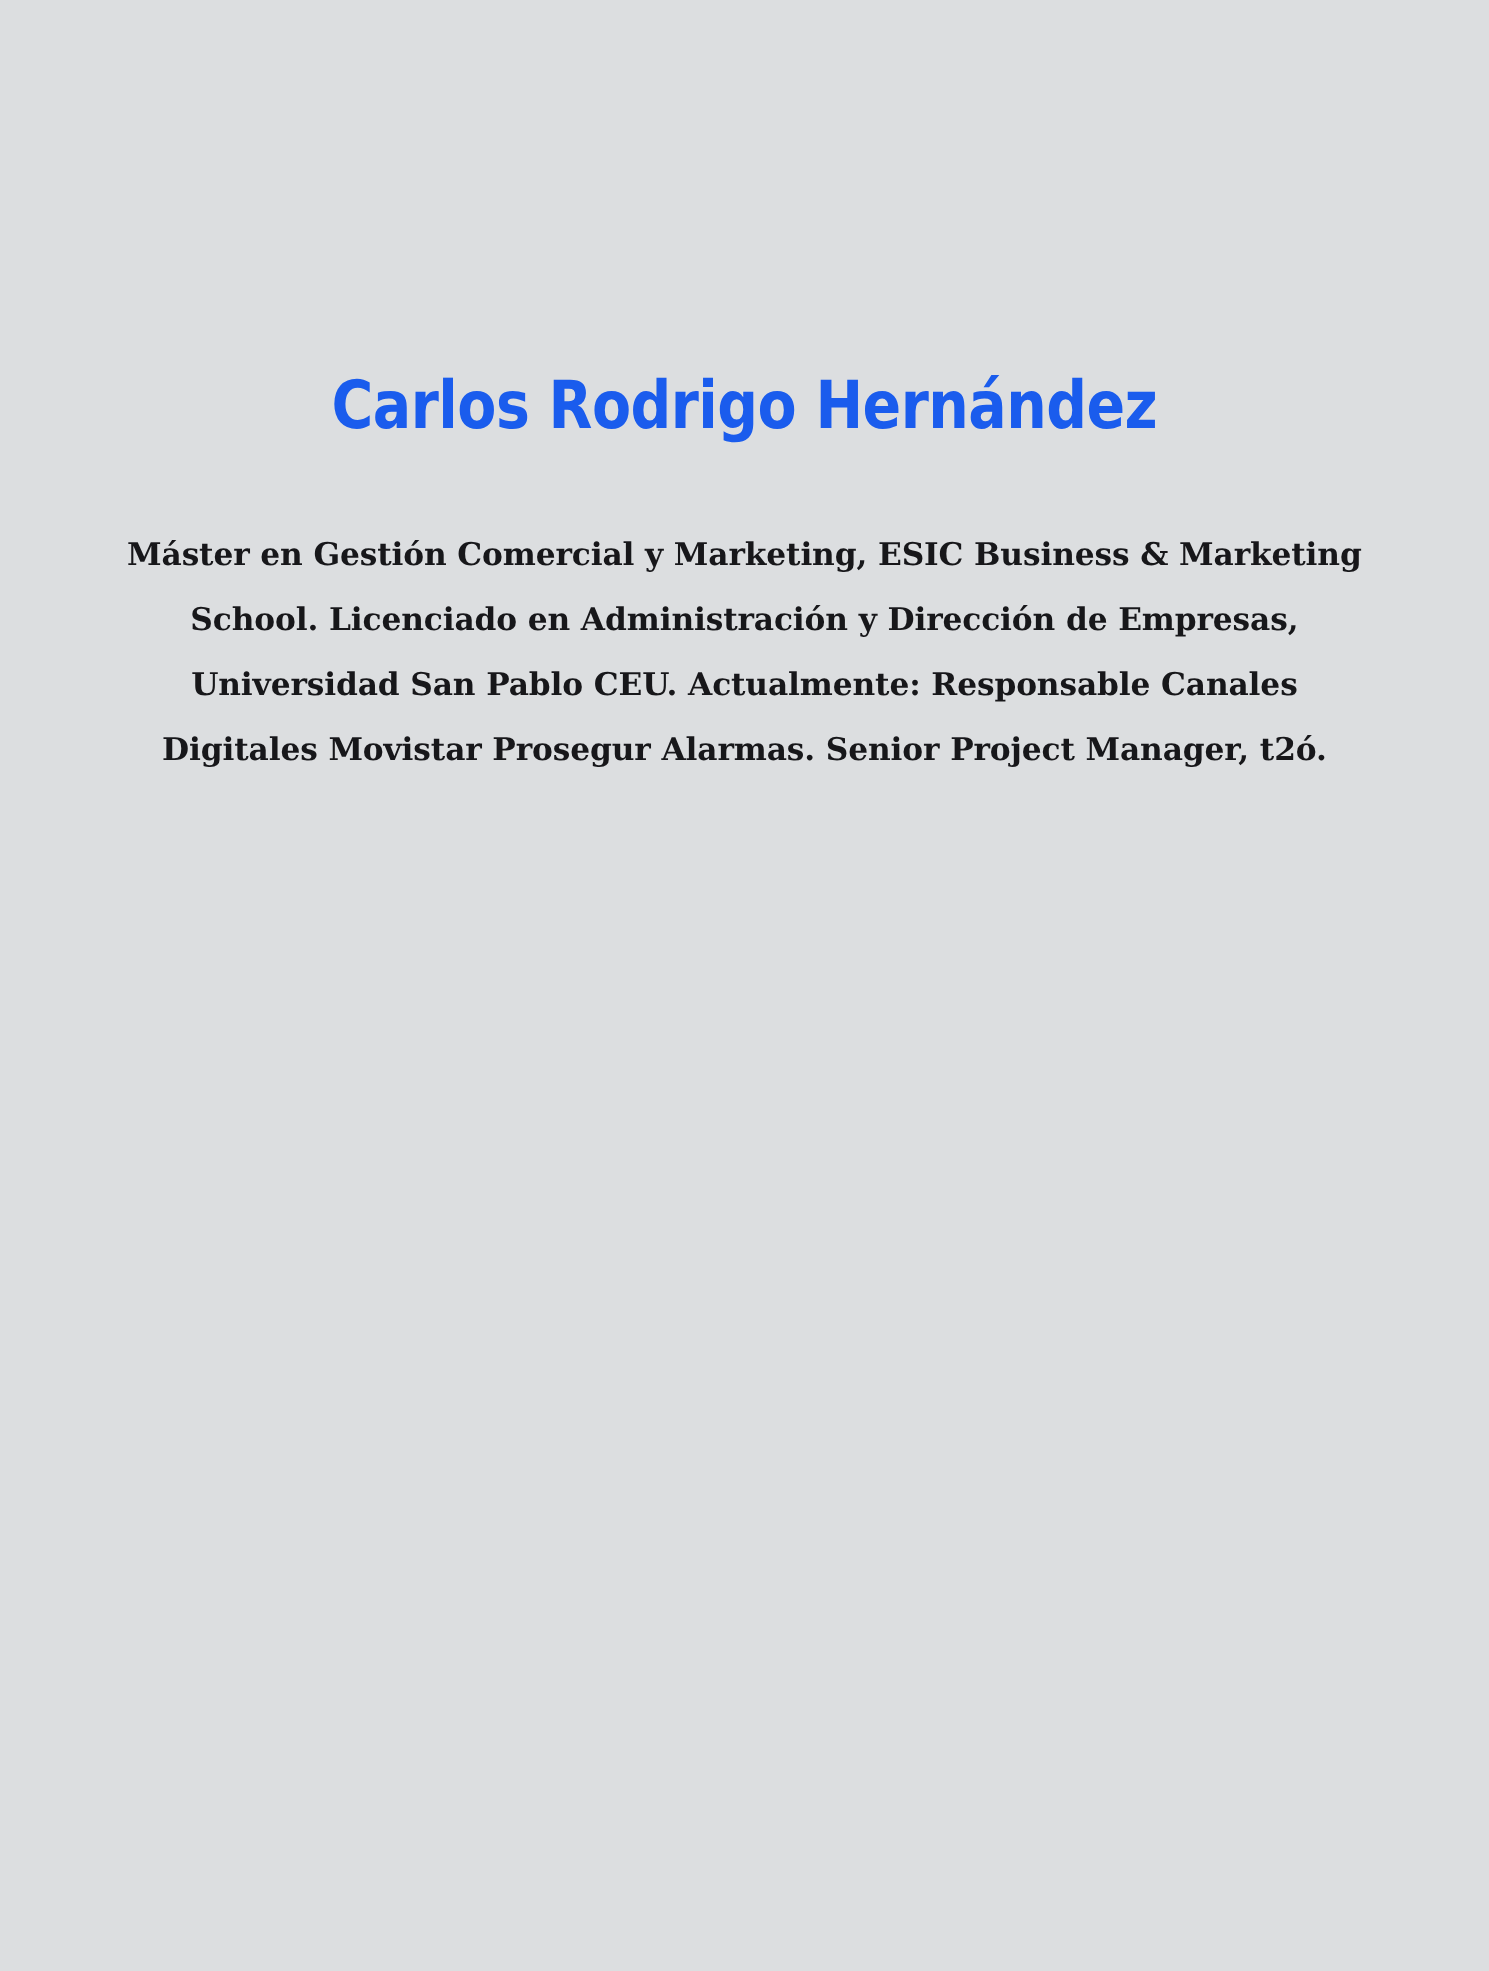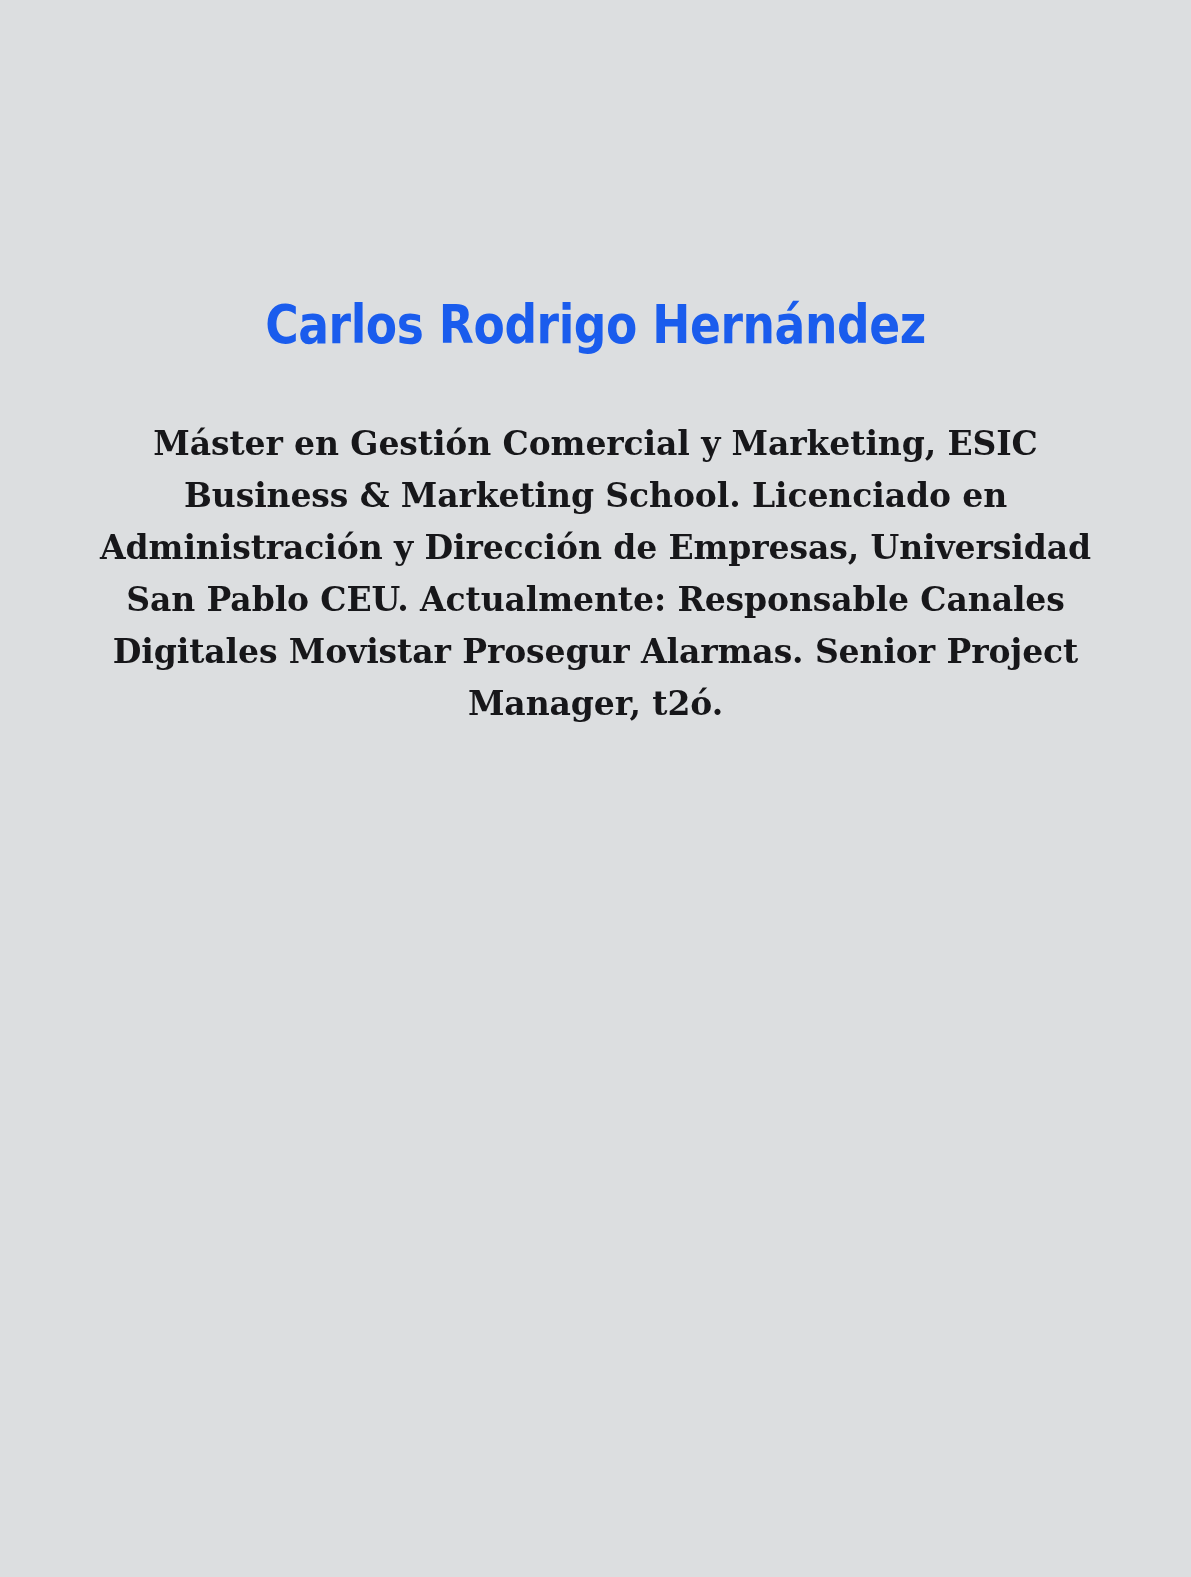--- a/index.html
+++ b/index.html
@@ -35,21 +35,21 @@
     color: #1a5ced;
     text-align: center;
     transform: scaleX(0.86);
     transform-origin: center center;
   }
   .bio {
     margin: 0;
     padding-top: 64px;
     font-family: "DejaVu Serif", serif;
     font-weight: bold;
-    font-size: 33px;
+    font-size: 25px;
     line-height: 52px;
     color: #17171a;
     text-align: center;
     letter-spacing: -0.1px;
   }
 </style>
 </head>
 <body>
 
 <div class="page">

